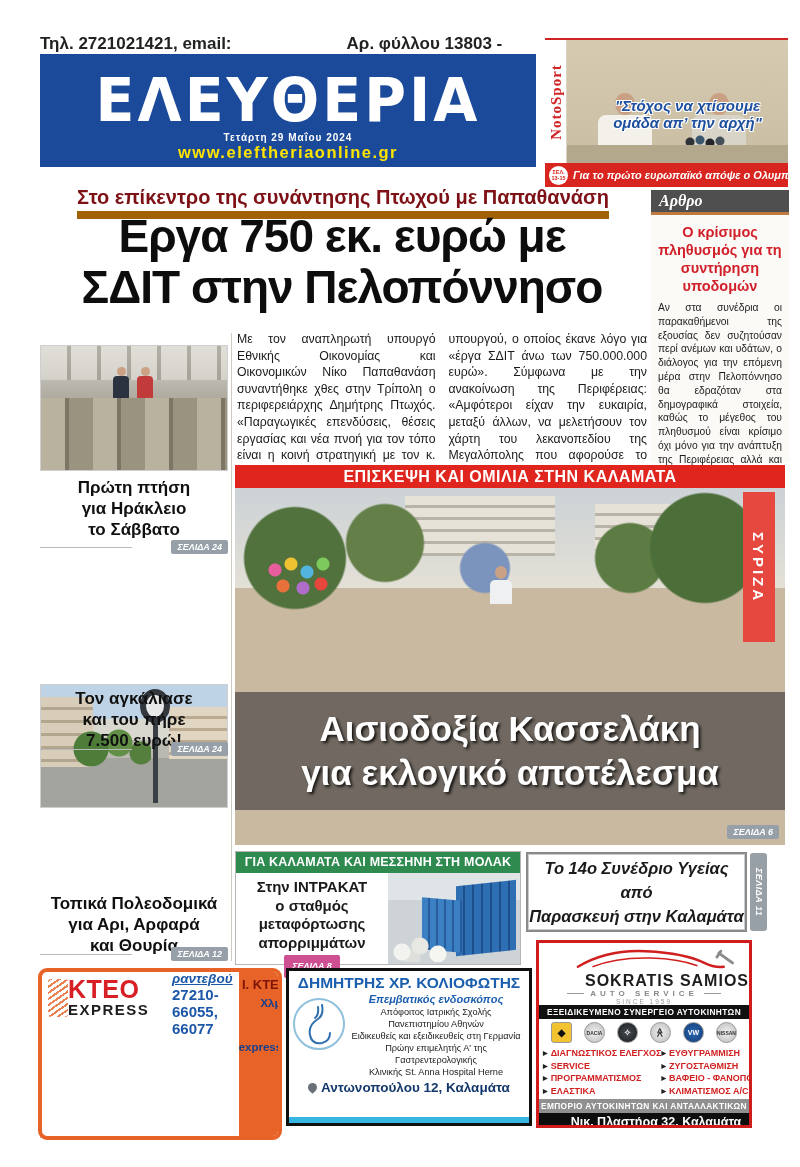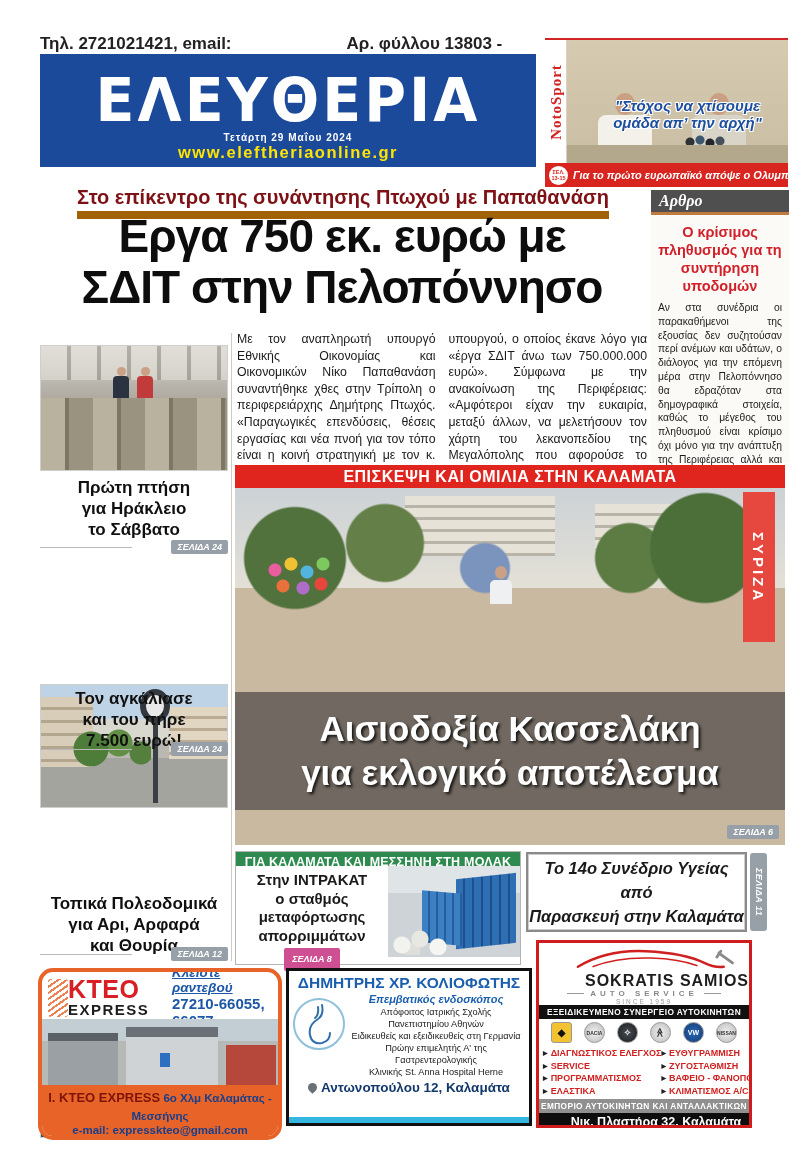--- a/index.html
+++ b/index.html
@@ -137,21 +137,21 @@
   .mp .flag{position:absolute;right:10px;top:4px;width:32px;height:150px;background:#e6483f;
             display:flex;align-items:center;justify-content:center;}
   .mp .flag span{transform:rotate(90deg);color:#fff;font-weight:800;font-size:15px;letter-spacing:3px;white-space:nowrap;}
   .mp-overlay{position:absolute;left:0;right:0;top:204px;height:118px;background:rgba(40,40,45,.55);
             display:flex;flex-direction:column;align-items:center;justify-content:center;}
   .mp-overlay div{color:#fff;font-weight:800;font-size:35px;line-height:44px;
             text-shadow:2px 2px 3px rgba(0,0,0,.8);}
   .mp-badge{position:absolute;right:6px;bottom:6px;}
   
   .molak{top:851px;left:235px;width:286px;height:114px;border:1px solid #b5b5b5;box-sizing:border-box;background:#fff;}
-  .molak-head{height:14px;background:#2f8a50;color:#fff;font-weight:800;font-size:12.5px;
+  .molak-head{height:21px;background:#2f8a50;color:#fff;font-weight:800;font-size:12.5px;
               line-height:21px;text-align:center;letter-spacing:.2px;}
   .molak-body{display:flex;height:91px;}
   .molak-text{width:152px;text-align:center;font-weight:800;font-size:15px;line-height:18.5px;
               color:#1a1a1a;padding-top:5px;box-sizing:border-box;}
   .molak-badge{display:inline-block;background:#cf4f93;color:#fff;font-weight:800;font-style:italic;
               font-size:9px;padding:2px 8px;border-radius:2px;margin-top:3px;}
   .molak-photo{flex:1;position:relative;background:linear-gradient(#dfe4e6 0 30%,#cdd3d6 30% 100%);overflow:hidden;}
   .molak-photo .blue1{position:absolute;right:4px;top:10px;width:60px;height:70px;
       background:repeating-linear-gradient(90deg,#2e6fb4 0 7px,#1d4f8c 7px 9px);transform:skewY(-6deg);}
   .molak-photo .blue2{position:absolute;left:34px;top:26px;width:40px;height:52px;
@@ -162,22 +162,22 @@
                  radial-gradient(circle 9px at 48px 26px,#f5f5f1 8px,transparent 9px),
                  radial-gradient(circle 9px at 22px 30px,#dededa 8px,transparent 9px);}
   
   .health{top:852px;left:526px;width:221px;height:80px;border:2px solid #8a8a8a;box-shadow:0 0 0 1px #ccc inset;
           box-sizing:border-box;display:flex;align-items:center;justify-content:center;background:#fff;}
   .health div{font-style:italic;font-weight:800;font-size:16.5px;line-height:24px;text-align:center;color:#1a1a1a;}
   .health-tab{top:853px;left:750px;width:17px;height:78px;background:#98a0a7;border-radius:3px;
           display:flex;align-items:center;justify-content:center;}
   .health-tab span{writing-mode:vertical-rl;color:#fff;font-weight:800;font-style:italic;font-size:9px;letter-spacing:.5px;}
   
-  .kteo{top:968px;left:38px;width:244px;height:172px;border:4px solid #e76327;border-radius:15px;
-        box-sizing:border-box;background:#fff;overflow:hidden;display:flex;flex-direction:column;}
+  .kteo{top:968px;left:38px;width:244px;height:172px;border:4px solid #e76327;border-radius:9px;
+        box-sizing:border-box;background:#fff;overflow:hidden;display:flex;flex-direction:row;}
   .kteo-top{height:47px;display:flex;align-items:center;padding:2px 6px 0;box-sizing:border-box;}
   .kteo-logo{width:104px;line-height:1;position:relative;padding-left:20px;}
   .kteo-scribble{position:absolute;left:0;top:2px;width:20px;height:38px;
       background:repeating-linear-gradient(-35deg,#e76327 0 2px,transparent 2px 5px);opacity:.8;border-radius:3px;}
   .kteo-word1{color:#d81f26;font-weight:800;font-size:25px;letter-spacing:.5px;}
   .kteo-word2{color:#1d1d1f;font-weight:800;font-size:15px;letter-spacing:1.5px;}
   .kteo-right{flex:1;text-align:left;}
   .kteo-book{color:#1c57a8;font-style:italic;font-weight:800;font-size:13.5px;text-decoration:underline;}
   .kteo-tel{color:#1c57a8;font-weight:800;font-size:15px;}
   .kteo-photo{height:77px;position:relative;background:linear-gradient(#c3cdd4 0 34%,#b7b9b6 34% 100%);overflow:hidden;}

